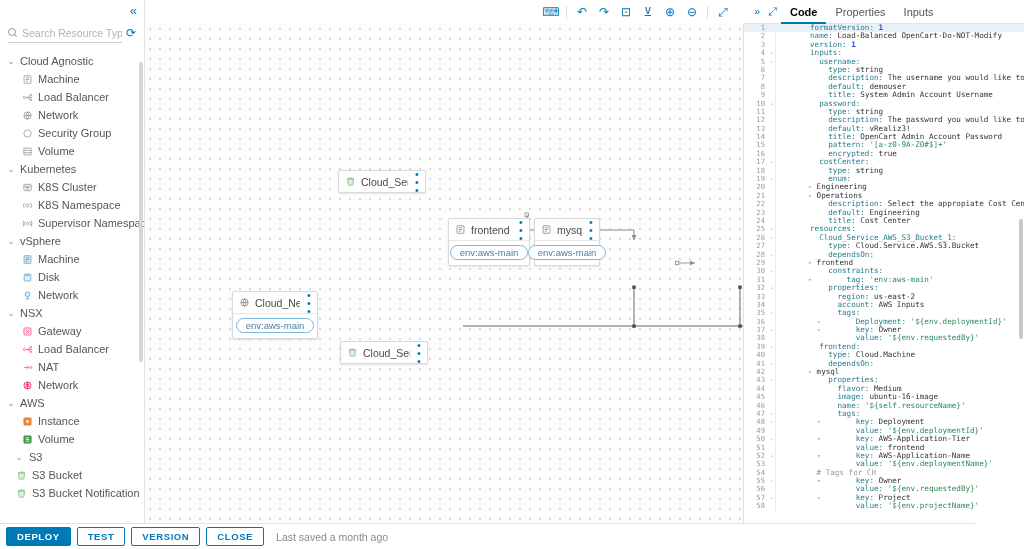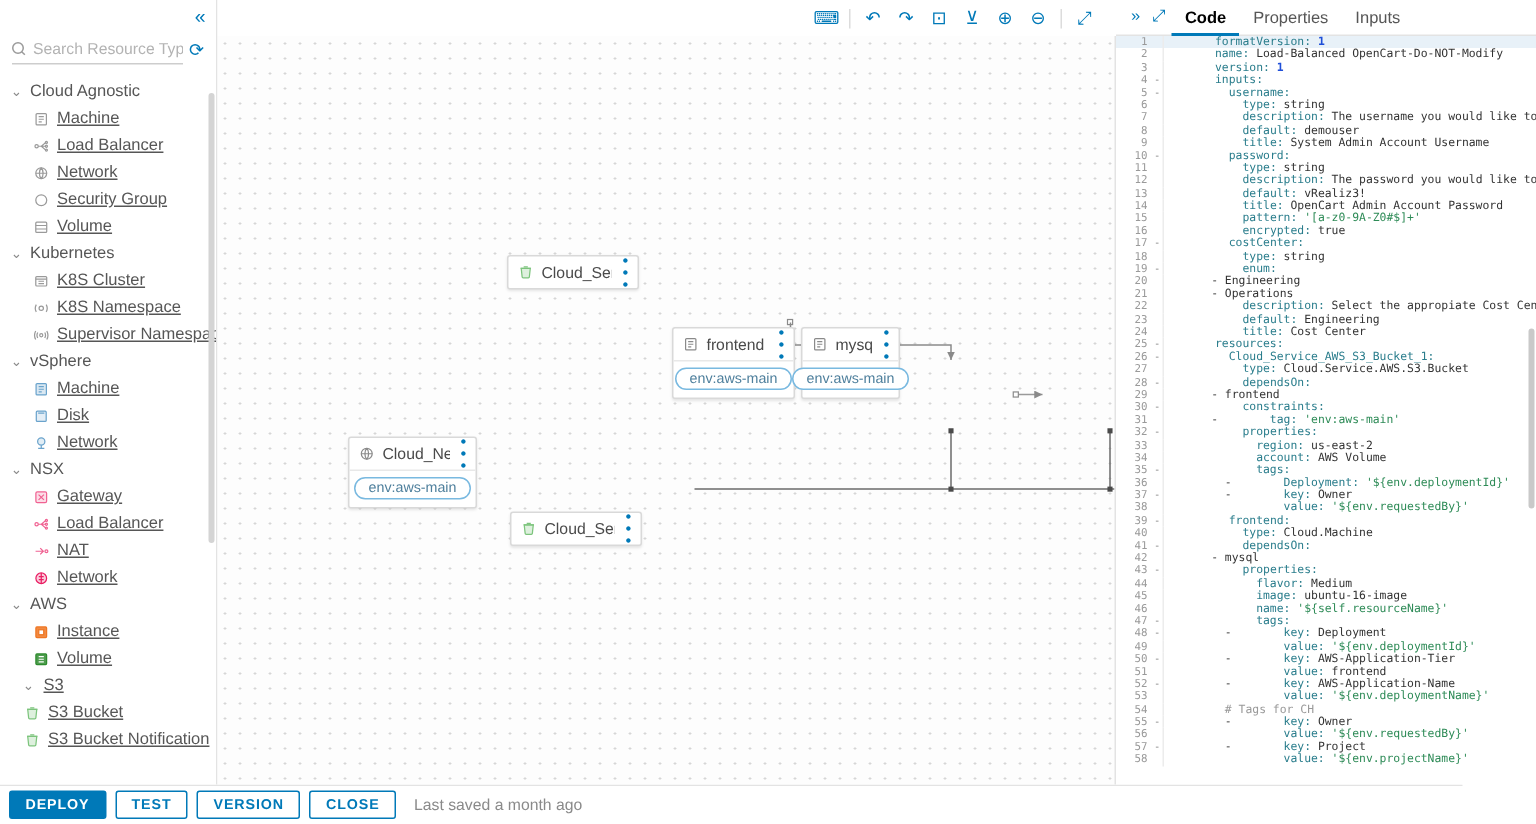--- a/index.html
+++ b/index.html
@@ -31,21 +31,21 @@
   .search-input { border: none; outline: none; font-family: inherit; font-size: 10.5px; color: #565656; width: 100%; background: transparent; }
   .search-input::placeholder { color: #b3b3b3; }
   .refresh-icon { color: #0079b8; font-size: 12px; line-height: 1; cursor: pointer; flex: none; }
 
   .tree { flex: 1; overflow: hidden; padding-top: 6px; position: relative; }
   .tree-group-hdr { display:flex; align-items:center; height:18px; padding-left:6px; gap:4px; cursor:pointer;}
   .caret { color:#8a8a8a; font-size:9px; width:10px; text-align:center; display:inline-block; line-height:1;}
   .grp-label { font-size: 11px; color: #565656; }
   .tree-item { display:flex; align-items:center; height:18px; padding-left:22px; gap:5px; cursor:pointer; }
   .tree-item.lvl3 { padding-left: 16px; }
-  .it-label { font-size: 11px; color: #565656; white-space: nowrap; text-decoration: underline; }
+  .it-label { font-size: 11px; color: #565656; white-space: nowrap; }
   .ricon { width: 11px; height: 11px; flex: none; display:block; }
 
   .sb-scrollbar { position:absolute; right:1px; top:62px; width:4px; height:300px; background:#d4d4d4; border-radius:2px; }
 
   
   .canvas-col { flex: 1; display: flex; flex-direction: column; position: relative; min-width: 0; }
   .canvas-toolbar { height: 24px; display:flex; align-items:center; justify-content:flex-end;
       padding-right: 10px; gap: 0px; background:#fff; position:relative; z-index:5;}
   .tb-btn { width: 22px; height: 20px; display:flex; align-items:center; justify-content:center;
      color:#0079b8; cursor:pointer; }
@@ -660,21 +660,21 @@
             <div class="cl">
             <span class="ln">33</span>
             <span class="fold"></span>
             <span class="gut-sep"></span>
             <span class="code-text"><span class="ct">      </span><span class="k">region:</span><span class="ct"> us-east-2</span></span>
           </div>
             <div class="cl">
             <span class="ln">34</span>
             <span class="fold"></span>
             <span class="gut-sep"></span>
-            <span class="code-text"><span class="ct">      </span><span class="k">account:</span><span class="ct"> AWS Volume</span></span>
+            <span class="code-text"><span class="ct">      </span><span class="k">account:</span><span class="ct"> AWS Inputs</span></span>
           </div>
             <div class="cl">
             <span class="ln">35</span>
             <span class="fold">-</span>
             <span class="gut-sep"></span>
             <span class="code-text"><span class="ct">      </span><span class="k">tags:</span></span>
           </div>
             <div class="cl">
             <span class="ln">36</span>
             <span class="fold"></span>

